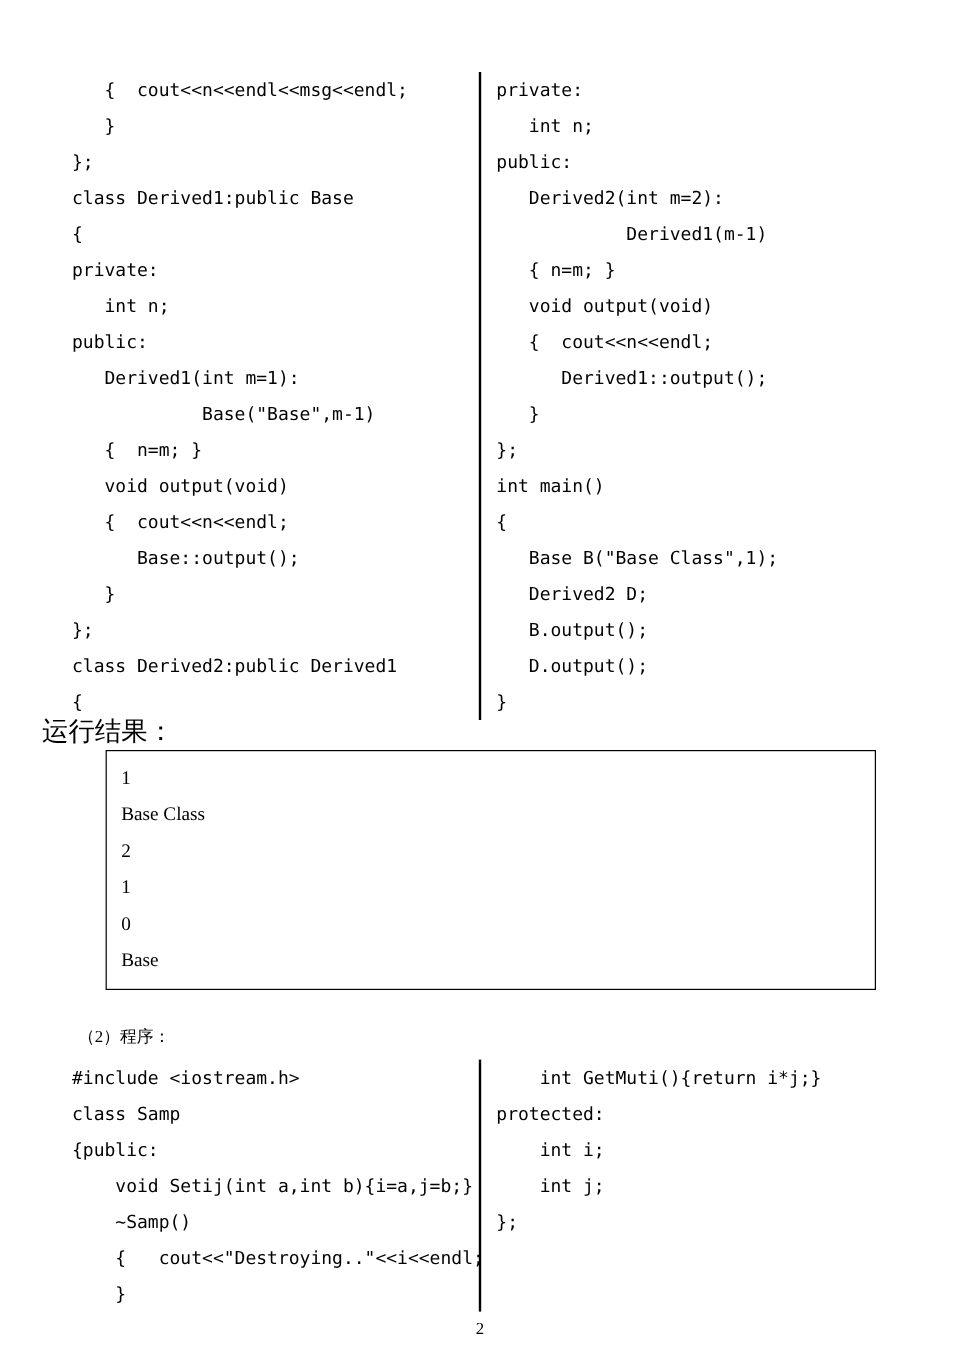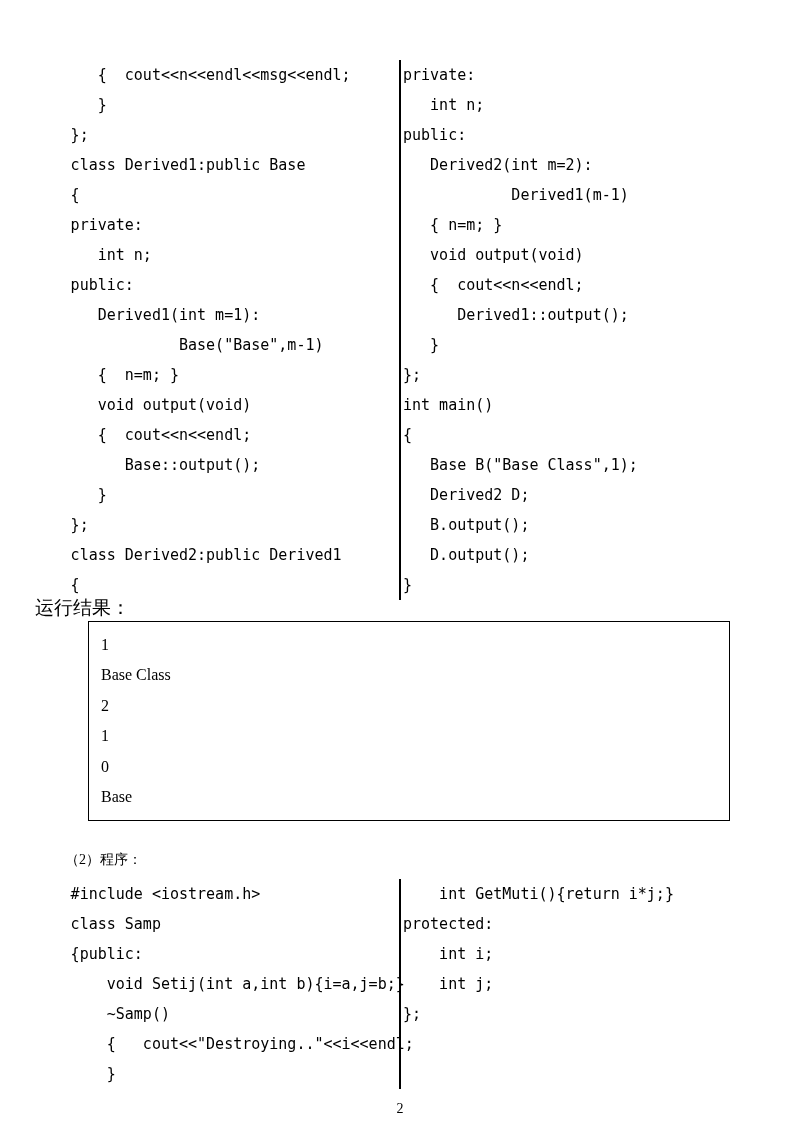--- a/index.html
+++ b/index.html
@@ -12,40 +12,40 @@
   }
   .page {
     width: 800px;
     min-height: 1137px;
     margin: 0 auto;
     padding: 60px 60px 40px 60px;
     position: relative;
   }
   .two-col {
     display: flex;
-    justify-content: center;
+    justify-content: space-between;
     align-items: stretch;
   }
   .col {
     width: 48%;
   }
   .divider {
     width: 2px;
     background: #000;
     margin: 0 2px;
   }
   .code {
     font-family: "SimSun", "宋体", monospace;
     font-size: 15px;
     line-height: 2.0;
     white-space: pre;
   }
   .heading {
     font-family: Liberation Serif, serif;
-    font-size: 19px;
+    font-size: 22px;
     margin-left: -25px;
     margin-top: -5px;
     margin-bottom: 0;
   }
   .output-box {
     border: 1px solid #000;
     margin-left: 28px;
     margin-right: 10px;
     padding: 8px 12px;
     font-family: "SimSun", "宋体", serif;

